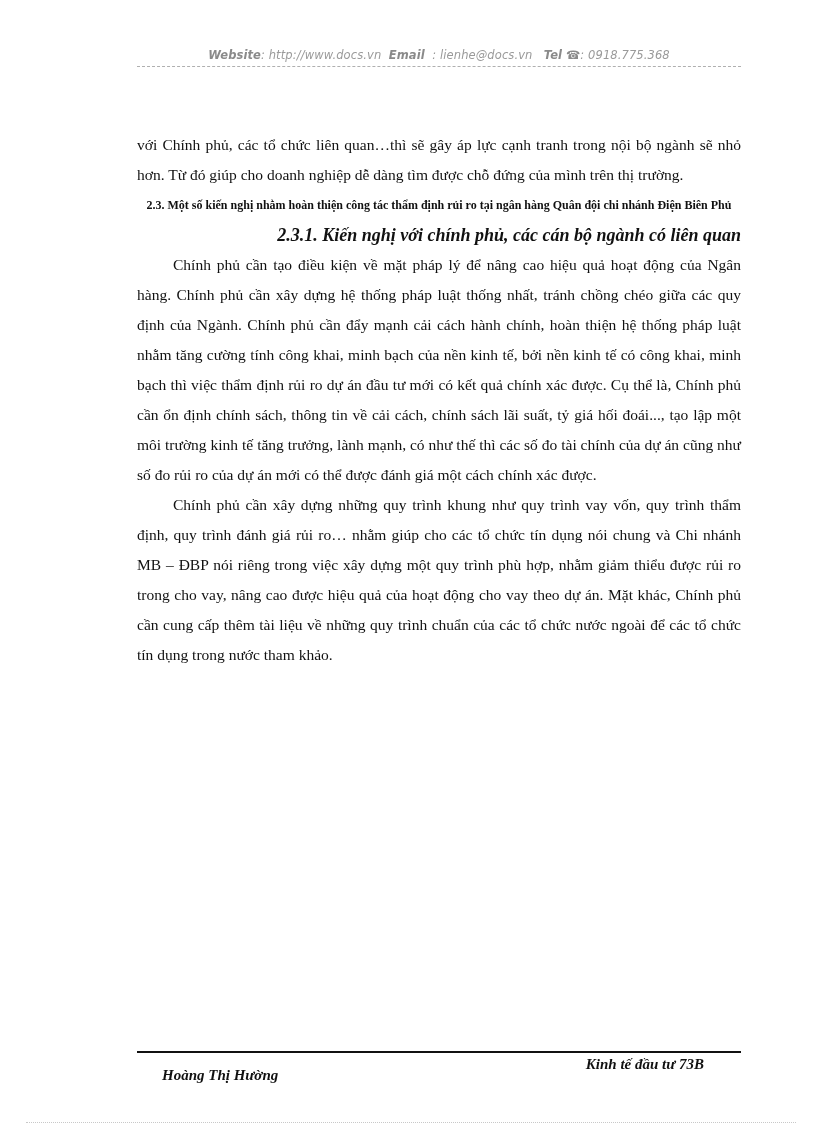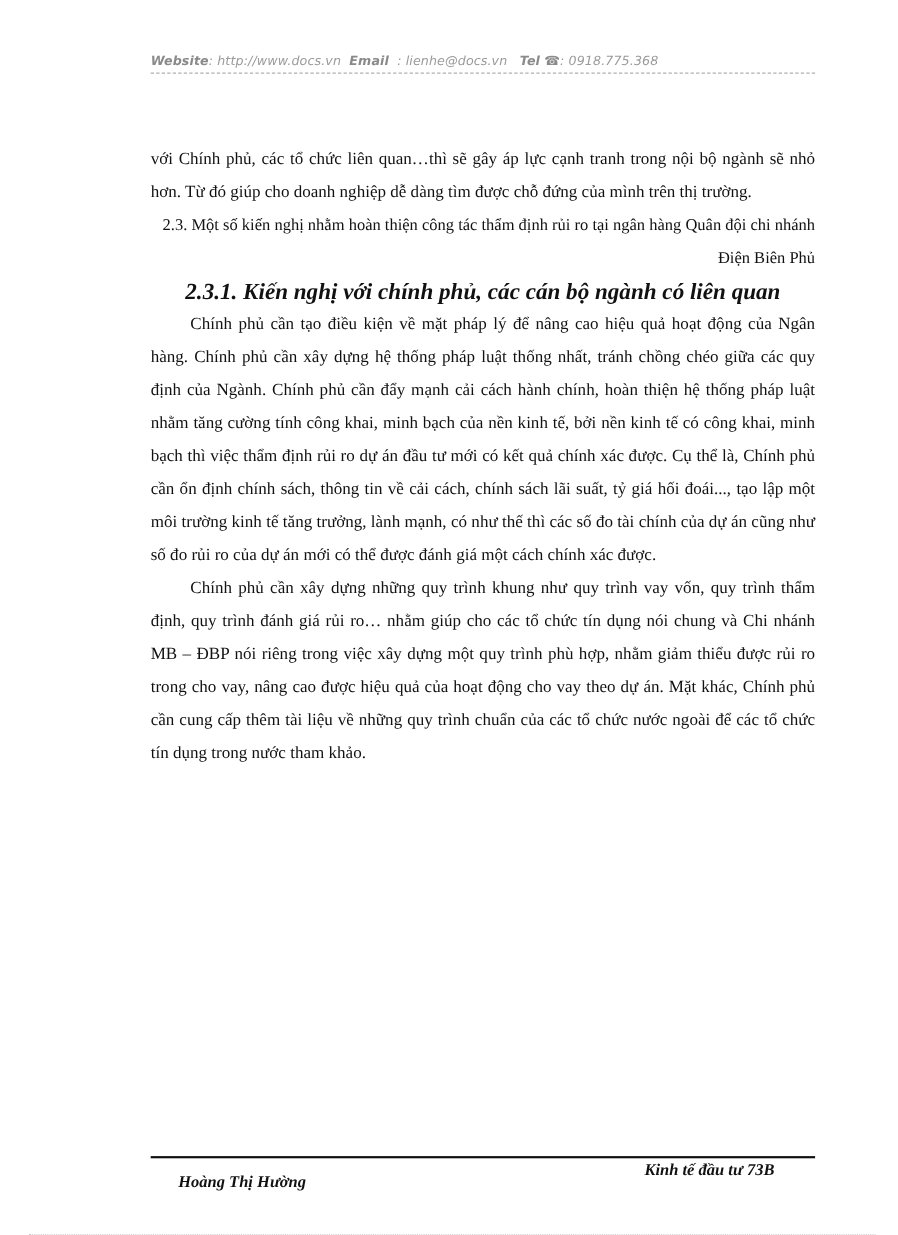--- a/index.html
+++ b/index.html
@@ -14,21 +14,21 @@
       overflow: hidden;
       font-family: "Liberation Serif", serif;
       color: #111111;
     }
     .page-header {
       position: absolute;
       left: 137px;
       top: 48px;
       width: 604px;
       height: 20px;
-      text-align: left;
+      text-align: center;
       font-family: "DejaVu Sans", sans-serif;
       font-style: italic;
       font-size: 11.5px;
       color: #9a9a9a;
       letter-spacing: 0.1px;
     }
     .page-header b {
       font-weight: bold;
       color: #8a8a8a;
     }
@@ -53,29 +53,29 @@
       margin: 0;
     }
     .indent {
       text-indent: 36px;
     }
     .subhead-italic {
       font-style: italic;
       text-indent: 36px;
     }
     .section-head {
-      font-weight: normal;
-      font-size: 15px;
-      text-align: right;
+      font-weight: bold;
+      font-size: 12px;
+      text-align: center;
     }
     .subsection-head {
       font-weight: bold;
       font-style: italic;
-      font-size: 21px;
-      text-align: center;
+      font-size: 18px;
+      text-align: right;
       font-family: Liberation Serif, serif;
     }
     .footer-rule {
       position: absolute;
       left: 137px;
       top: 1051px;
       width: 604px;
       height: 0;
       border-top: 2px solid #111111;
     }

